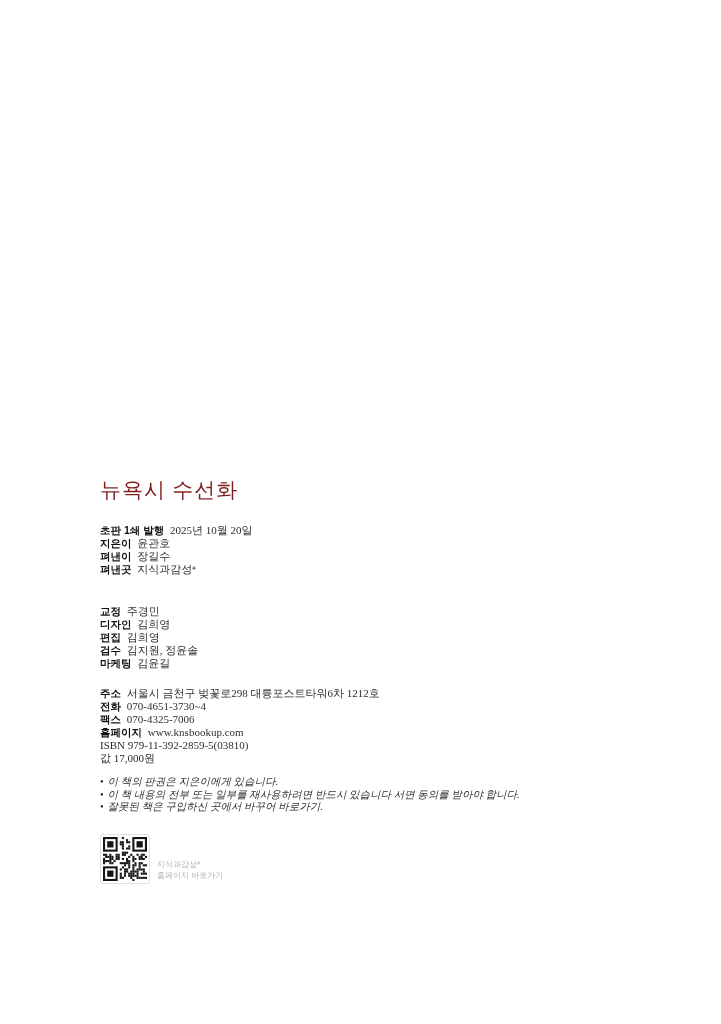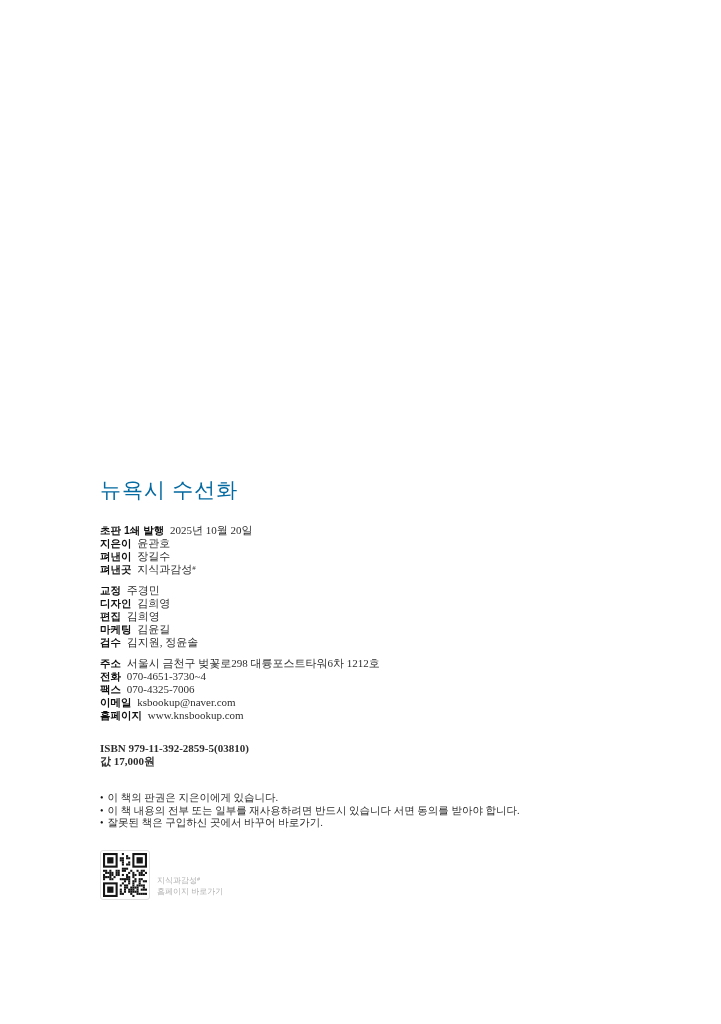--- a/index.html
+++ b/index.html
@@ -14,21 +14,21 @@
   .content{
     position:absolute;
     left:100px;top:479px;
     width:545px;
   }
   .book-title{
     font-family:"Liberation Serif","DejaVu Serif",serif;
     font-size:21px;
     line-height:22px;
     font-weight:400;
-    color:#0369a1;
+    color:#7f1d1d;
     letter-spacing:1px;
     margin:0;
   }
   .row{
     font-size:11px;
     line-height:13px;
     color:#2e2e2e;
     white-space:nowrap;
   }
   .lbl{
@@ -45,28 +45,29 @@
     color:#2e2e2e;
   }
   .sup{
     font-size:7px;
     vertical-align:top;
     position:relative;top:-1px;
     color:#2e2e2e;
   }
   .edition{margin-top:23px;}
   .block{}
-  .block-staff{margin-top:8px;}
-  .block-contact{margin-top:8px;}
-  .block-isbn{margin-top:20px;font-weight:bold;}
+  .block-staff{margin-top:29px;}
+  .block-contact{margin-top:17px;}
+  .block-isbn{}
   .isbn-line{font-size:11px;line-height:13px;color:#2e2e2e;}
   .notices{
-    margin:24px 0 0 0;
+    margin:11px 0 0 0;
     padding:0;
     list-style:none;
+    font-style:italic;
   }
   .notices li{
     font-size:10.5px;
     line-height:12.5px;
     color:#2e2e2e;
     white-space:nowrap;
   }
   .notices li::before{
     content:"\2022";
     margin-right:4px;
@@ -131,45 +132,41 @@
       </div>
       <div class="row">
         <span class="lbl">디자인</span>
         <span class="val">김희영</span>
       </div>
       <div class="row">
         <span class="lbl">편집</span>
         <span class="val">김희영</span>
       </div>
       <div class="row">
+        <span class="lbl">검수</span>
+        <span class="val">김지원, 정윤솔</span>
+      </div>
+      <div class="row">
         <span class="lbl">마케팅</span>
         <span class="val">김윤길</span>
       </div>
-      <div class="row">
-        <span class="lbl">검수</span>
-        <span class="val">김지원, 정윤솔</span>
-      </div>
     </div>
 
     <div class="block block-contact">
       <div class="row">
         <span class="lbl">주소</span>
         <span class="val">서울시 금천구 벚꽃로298 대륭포스트타워6차 1212호</span>
       </div>
       <div class="row">
         <span class="lbl">전화</span>
         <span class="val">070-4651-3730~4</span>
       </div>
       <div class="row">
         <span class="lbl">팩스</span>
         <span class="val">070-4325-7006</span>
-      </div>
-      <div class="row">
-        <span class="lbl">이메일</span>
-        <span class="val">ksbookup@naver.com</span>
       </div>
       <div class="row">
         <span class="lbl">홈페이지</span>
         <span class="val">www.knsbookup.com</span>
       </div>
     </div>
 
     <div class="block block-isbn">
       <div class="isbn-line">ISBN 979-11-392-2859-5(03810)</div>
       <div class="isbn-line">값 17,000원</div>

